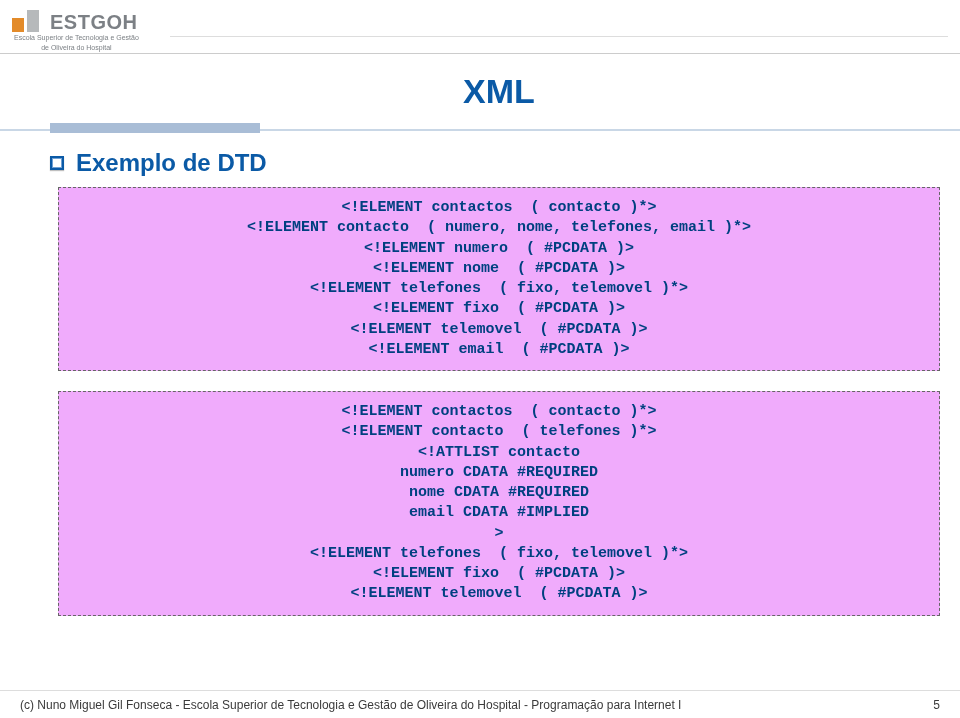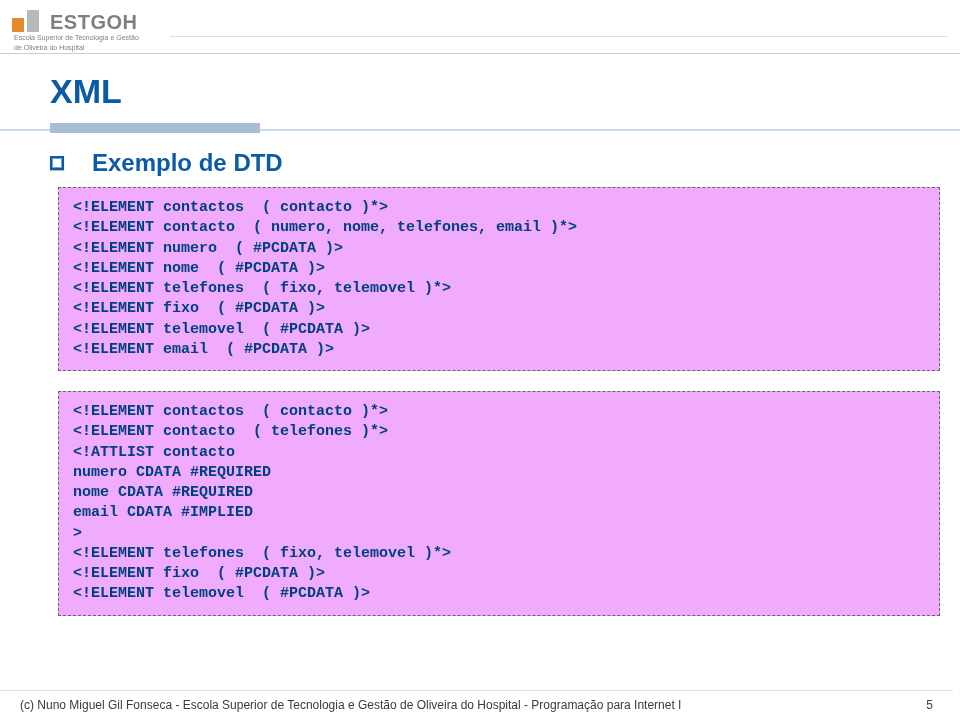--- a/index.html
+++ b/index.html
@@ -1,15 +1,15 @@
 <!DOCTYPE html>
 <html><head>
 <meta charset="utf-8">
 <style>
-  * { box-sizing: border-box; margin: 0; padding: 0; }
+  * { box-sizing: border-box; margin: 0; padding: 0; text-align: center; }
   html, body { width: 960px; height: 718px; font-family: Verdana, Geneva, sans-serif; background: #fff; }
   .page { position: relative; width: 960px; height: 718px; background: #fff; overflow: hidden; }
 
   
   .header { position: relative; height: 54px; border-bottom: 1px solid #ccc; padding: 6px 12px 0 12px; display: flex; align-items: flex-start; }
   .logo-block { display: flex; flex-direction: column; }
   .logo-row { display: flex; align-items: flex-end; }
   .logo-mark { width: 34px; height: 26px; margin-right: 4px; display: flex; flex-direction: column; justify-content: flex-end; }
   .logo-bars { display: flex; align-items: flex-end; gap: 3px; }
   .logo-bar1 { width: 12px; height: 14px; background: #e38b2a; }
@@ -20,29 +20,29 @@
 
   
   .body-area { position: relative; padding: 18px 12px 0 50px; }
   .title { color: #0b5aa6; font-family: "Trebuchet MS", Verdana, sans-serif; font-weight: bold; font-size: 34px; margin-bottom: 10px; }
   .title-underline { position: absolute; left: 0; top: 75px; width: 100%; }
   .title-underline .thin { height: 2px; background: #c9d7e6; }
   .title-underline .bar { position: absolute; left: 50px; top: -6px; width: 210px; height: 10px; background: #a9bdd6; }
 
   .content-wrap { margin-top: 38px; }
 
-  .bullet-line { display: flex; align-items: center; margin-bottom: 10px; gap: 16px; }
+  .bullet-line { display: flex; align-items: center; margin-bottom: 10px; }
   .bullet-square { width: 14px; height: 14px; background: #fff; border: 2px solid #0b5aa6; box-shadow: inset 0 0 0 1px #6fa0d4, 0 1px 1px rgba(0,0,0,.25); margin-right: 12px; }
   .bullet-text { color: #0b5aa6; font-family: "Trebuchet MS", Verdana, sans-serif; font-weight: bold; font-size: 24px; }
 
   .code-box { border: 1px dashed #666; background: #f0abfc; padding: 10px 14px; margin: 6px 8px 20px 8px; }
   .code-box pre { font-family: "Courier New", Courier, monospace; font-weight: bold; color: #004080; font-size: 15px; line-height: 1.35; white-space: pre; }
 
   
-  .footer { position: absolute; left: 0; right: 7px; bottom: 0; height: 28px; border-top: 1px solid #ddd; display: flex; justify-content: space-between; align-items: center; padding: 0 20px; font-size: 12px; color: #3b3b3b; font-family: "Trebuchet MS", Verdana, sans-serif; }
+  .footer { position: absolute; left: 0; right: 0; bottom: 0; height: 28px; border-top: 1px solid #ddd; display: flex; justify-content: space-between; align-items: center; padding: 0 20px; font-size: 12px; color: #3b3b3b; font-family: "Trebuchet MS", Verdana, sans-serif; }
 </style>
 </head>
 <body>
 
 <div class="page">
 
   <div class="header">
     <div class="logo-block">
       <div class="logo-row">
         <div class="logo-mark">

